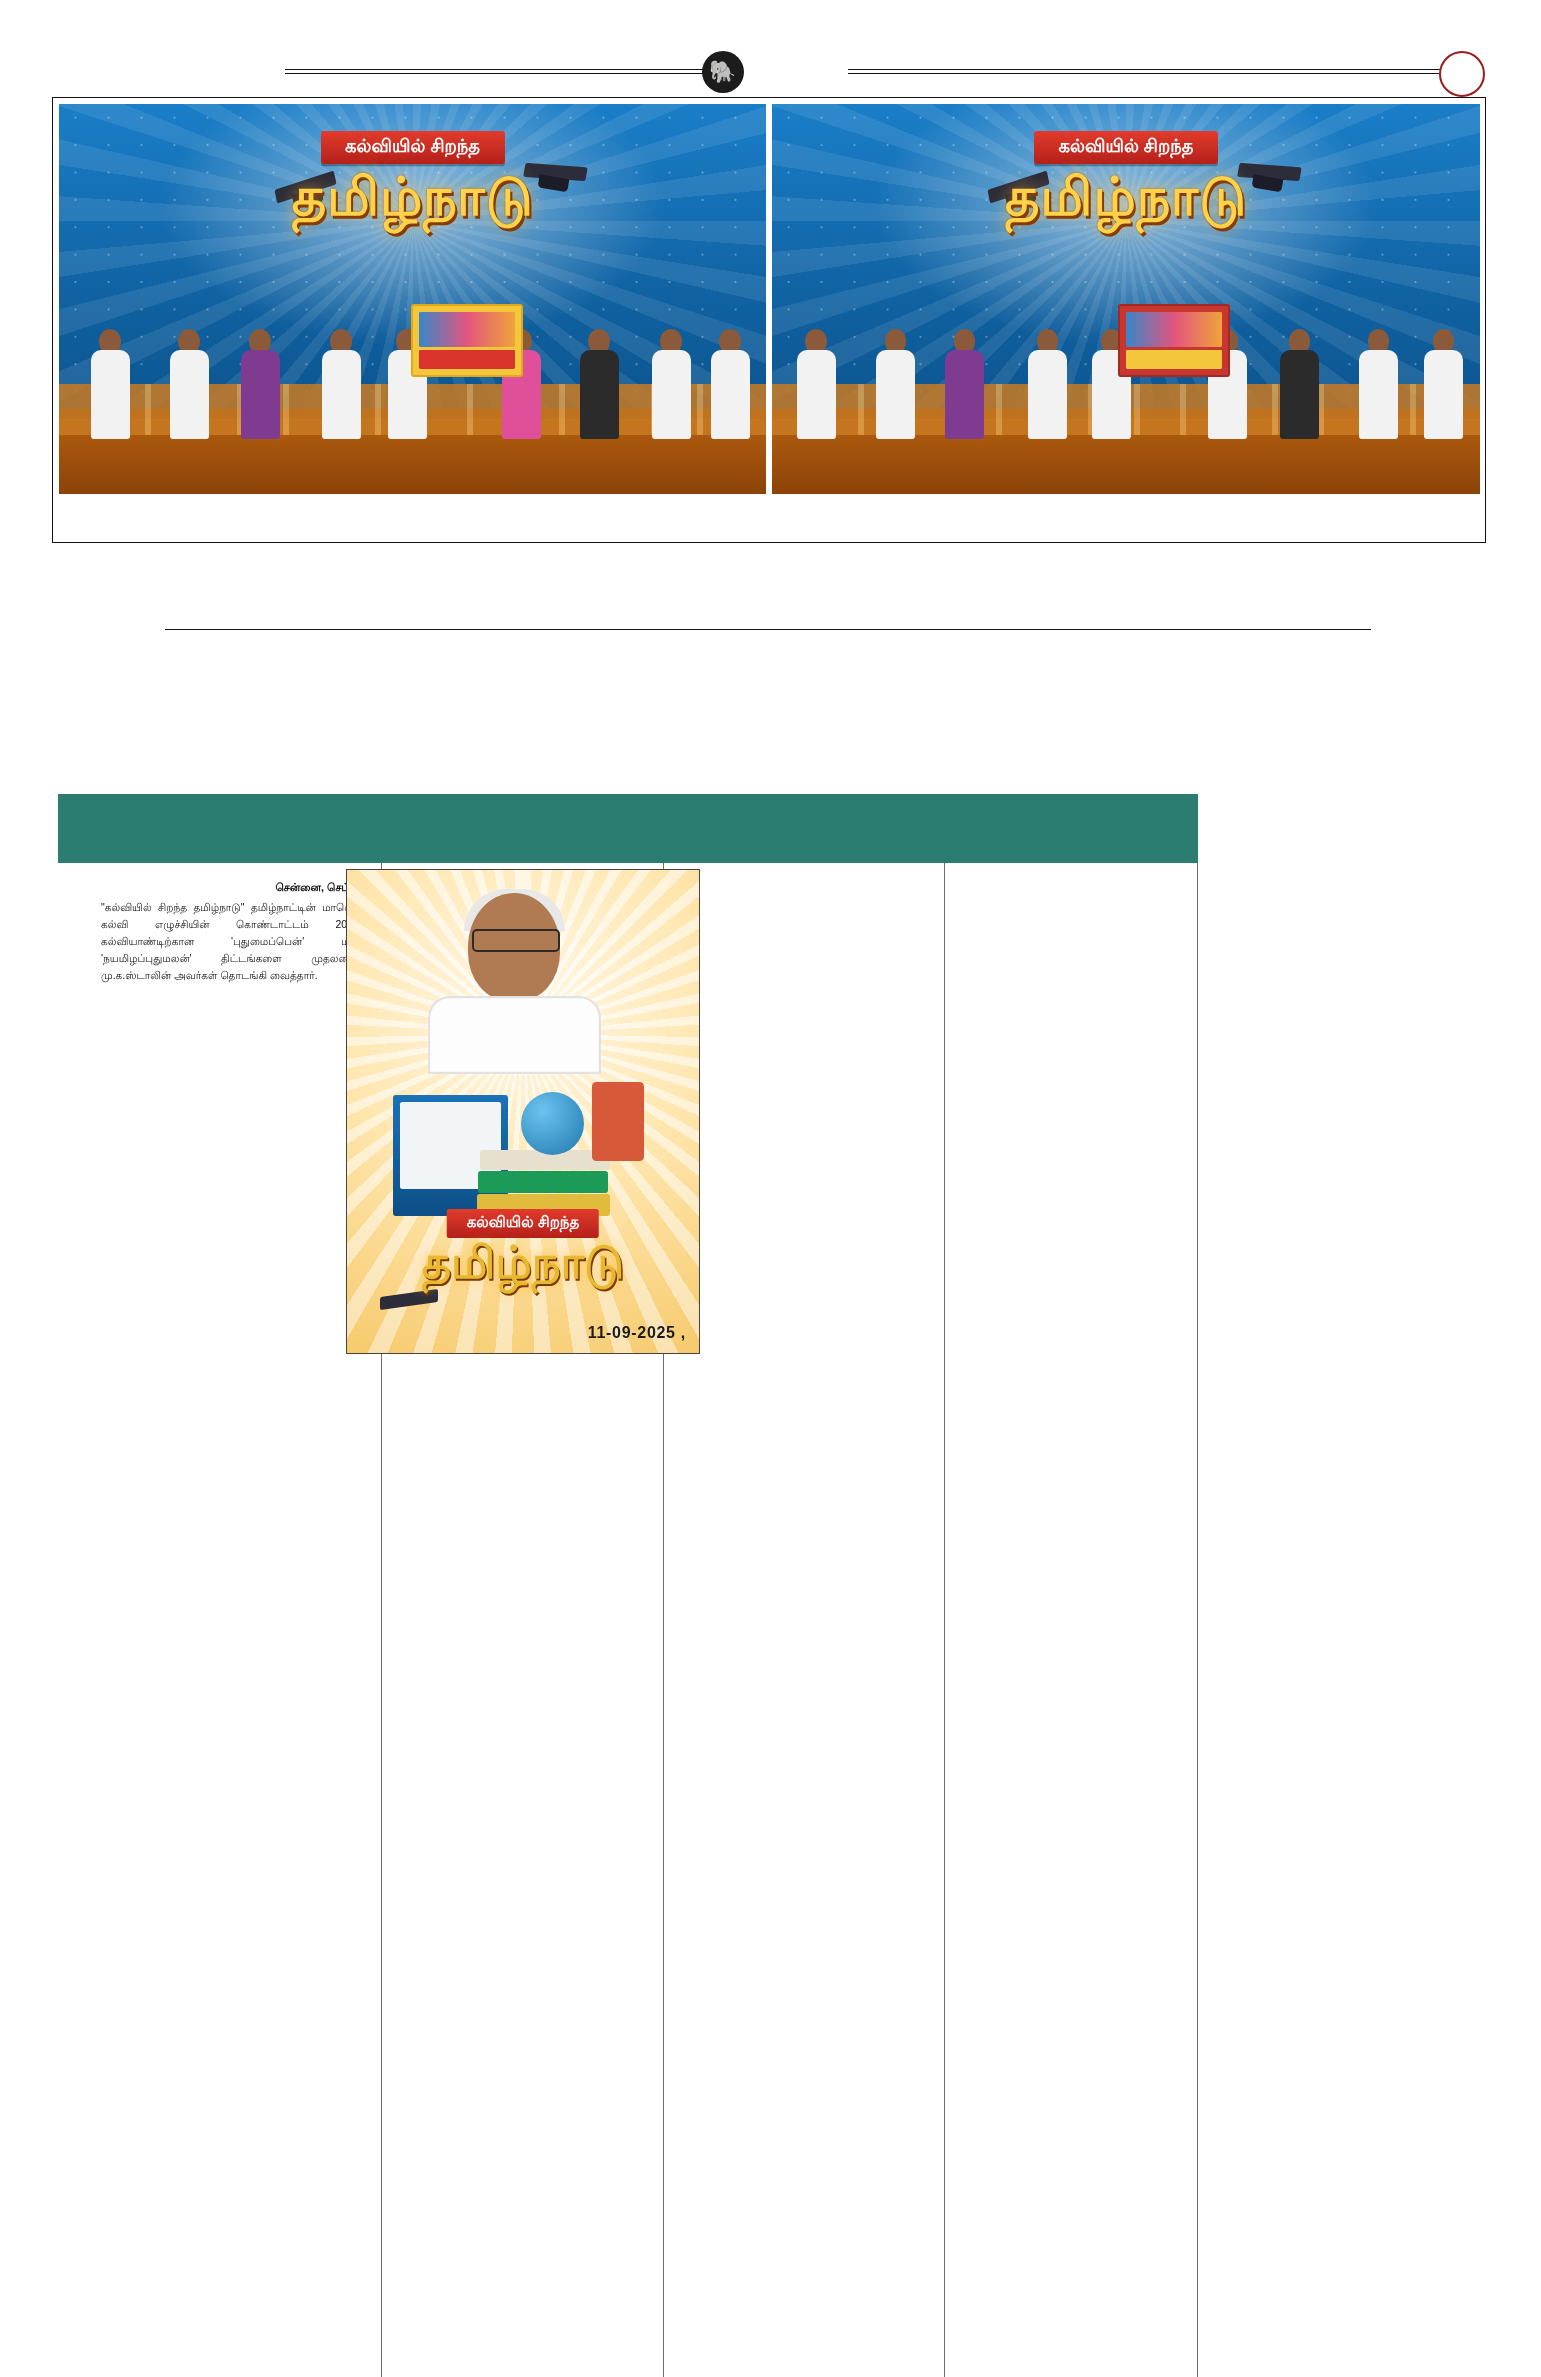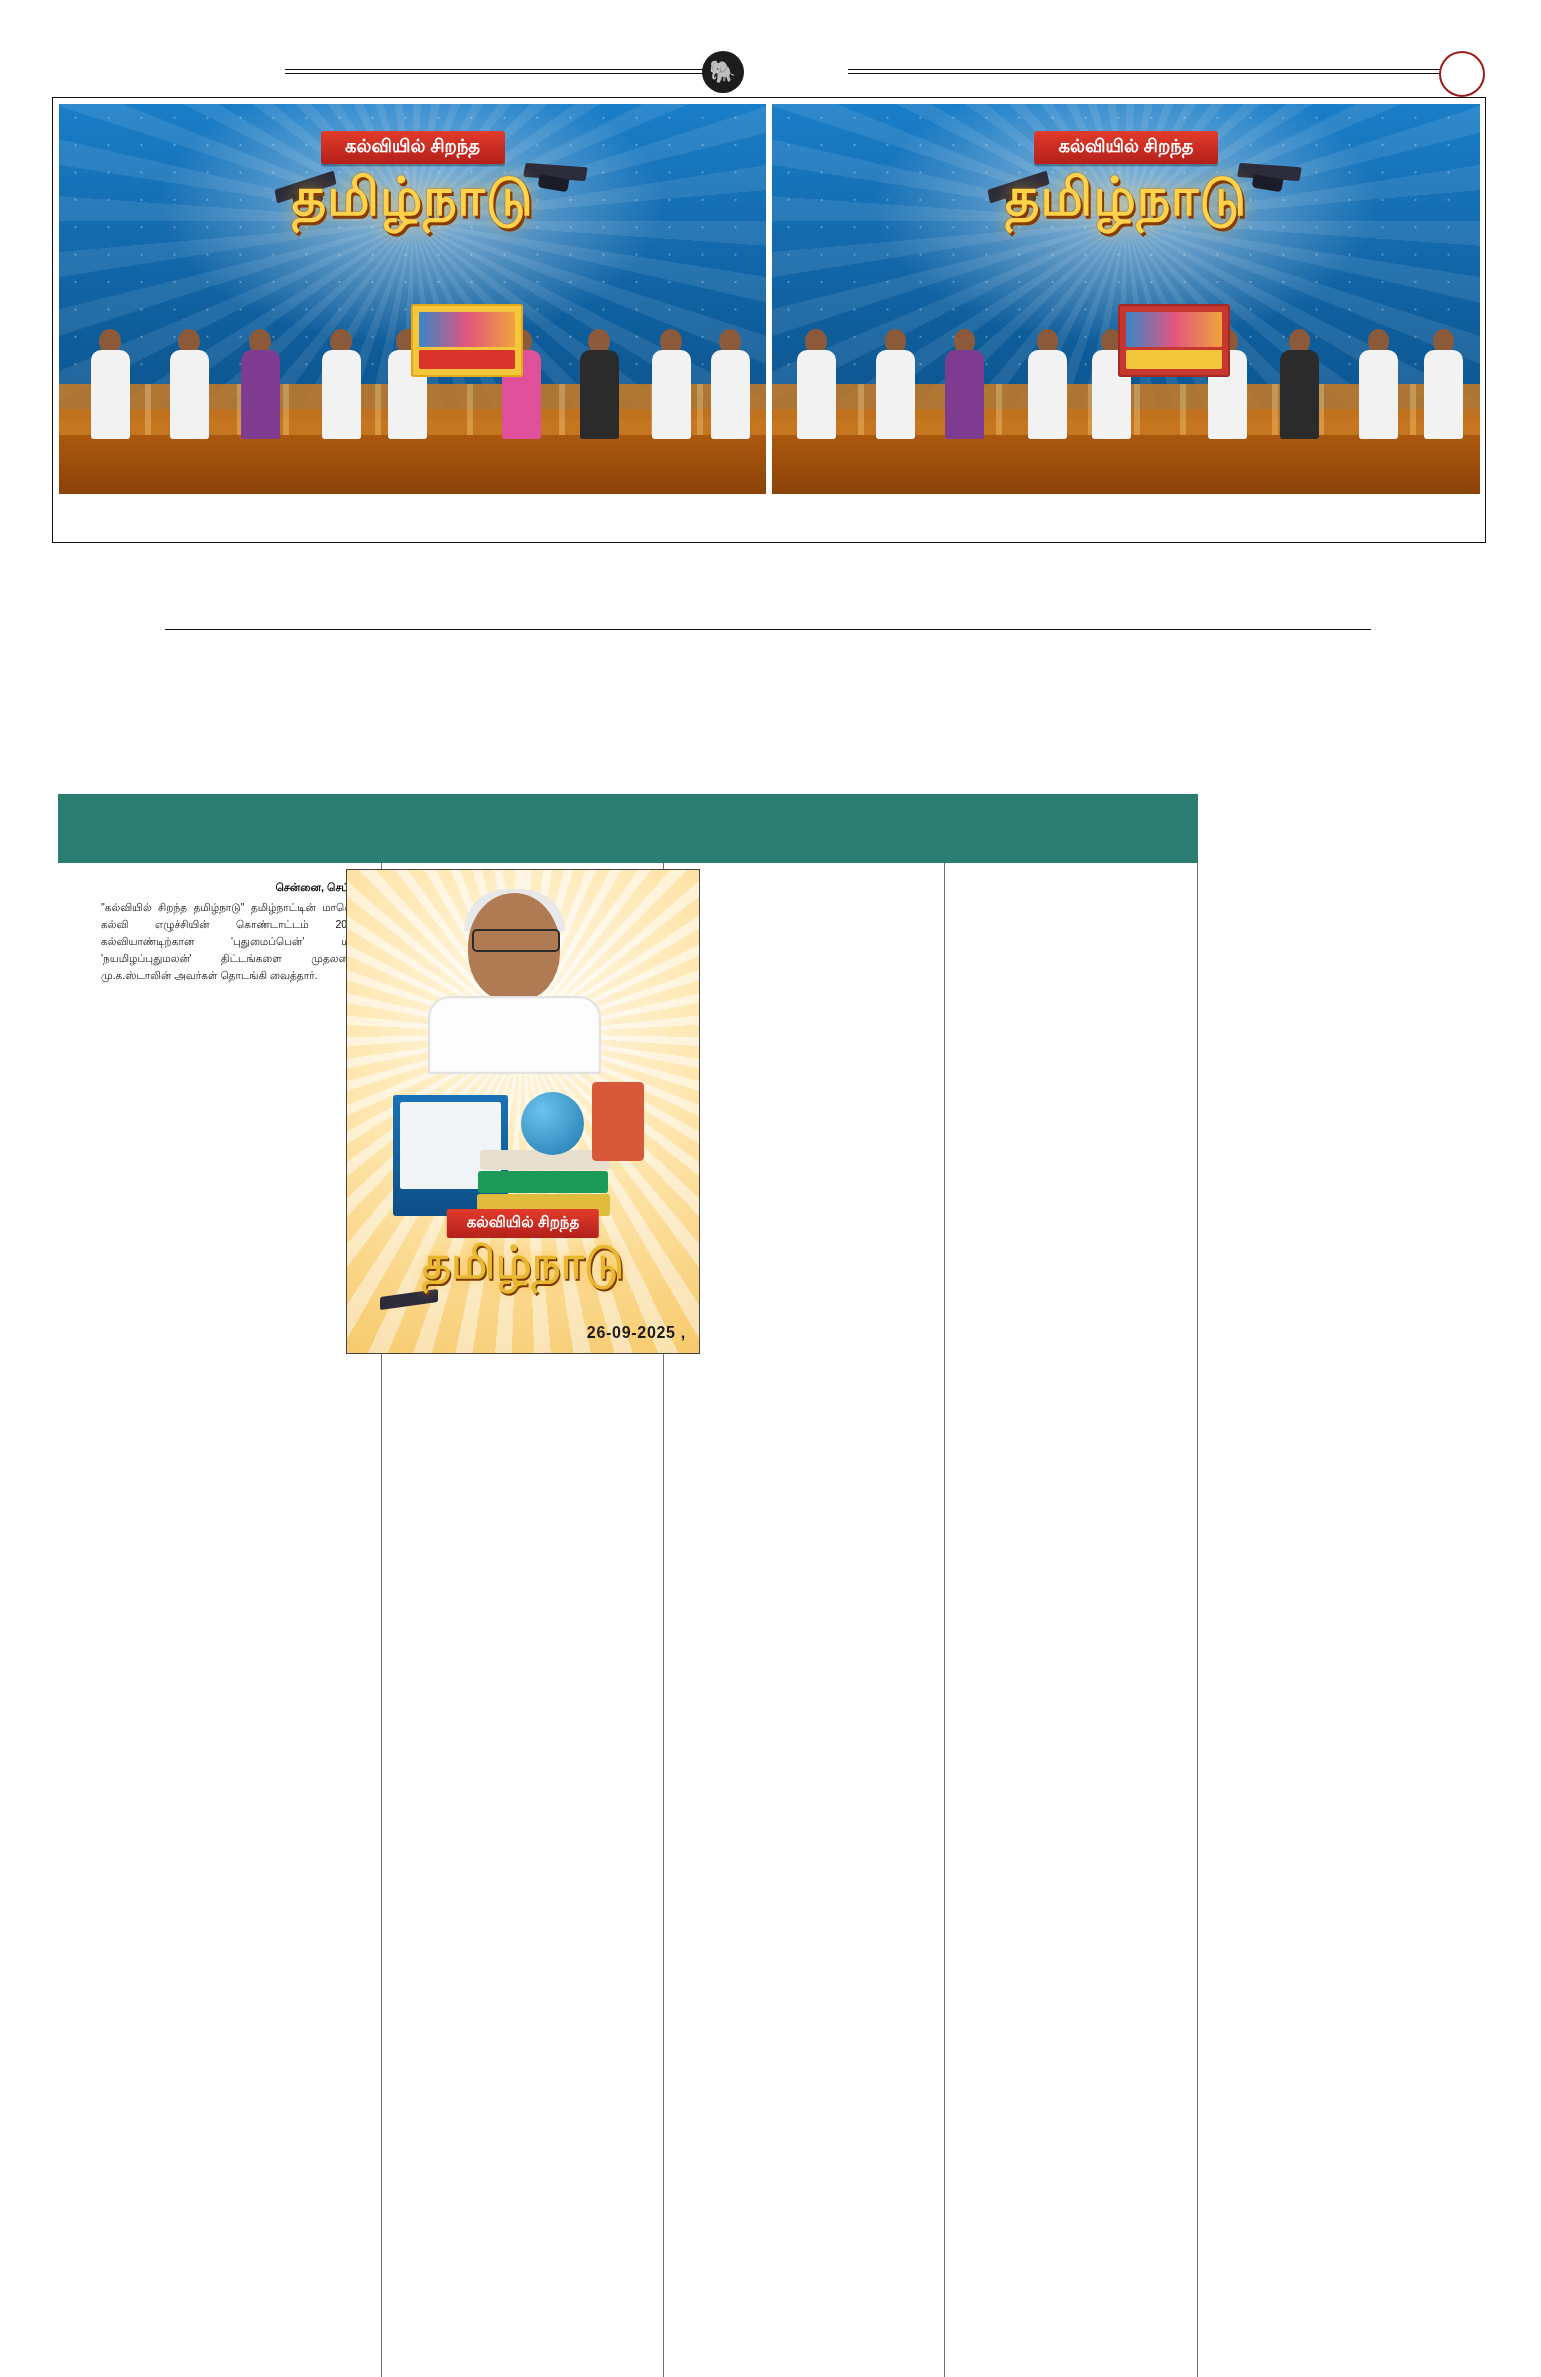--- a/index.html
+++ b/index.html
@@ -254,15 +254,15 @@
       </div>
     <div class="book b2"></div>
     <div class="book b3"></div>
     <div class="book b4"></div>
     <div class="globe"></div>
     <div class="pencils"></div>
   </div>
   <div class="cap-ic"></div>
   <div class="ribbon">கல்வியில் சிறந்த</div>
   <div class="title">தமிழ்நாடு</div>
-  <div class="date">26-09-2025 ,</div>
+  <div class="date">11-09-2025 ,</div>
 </div>
 
 
 </body></html>

